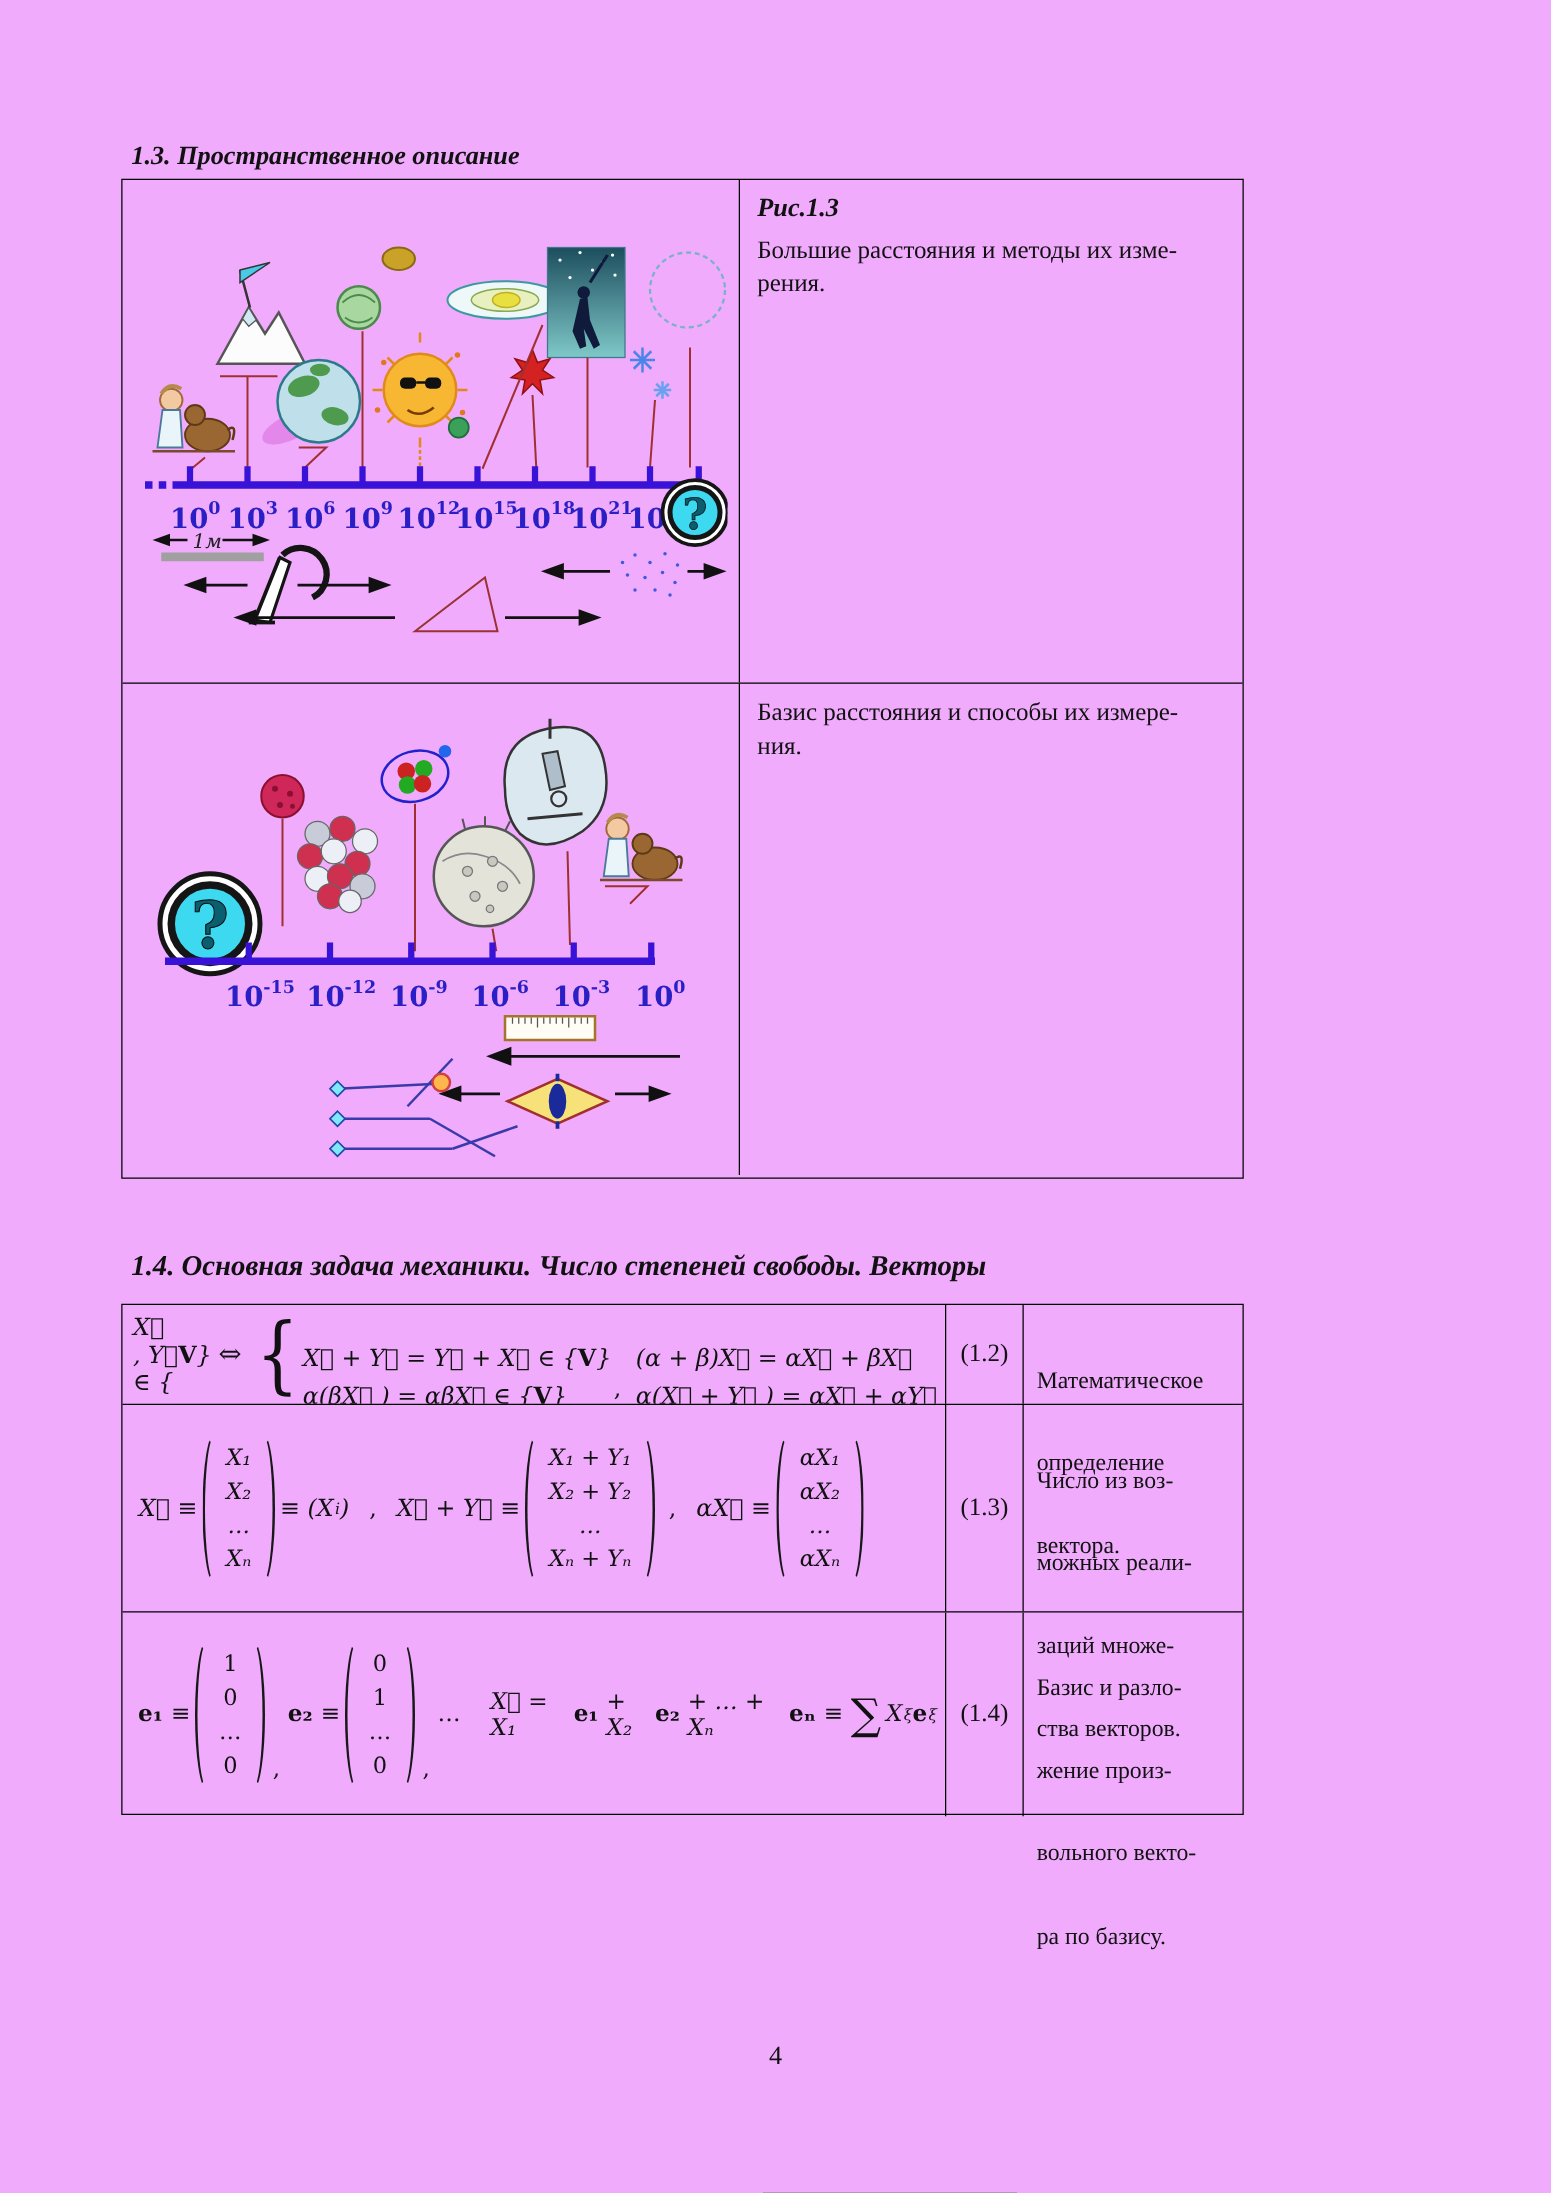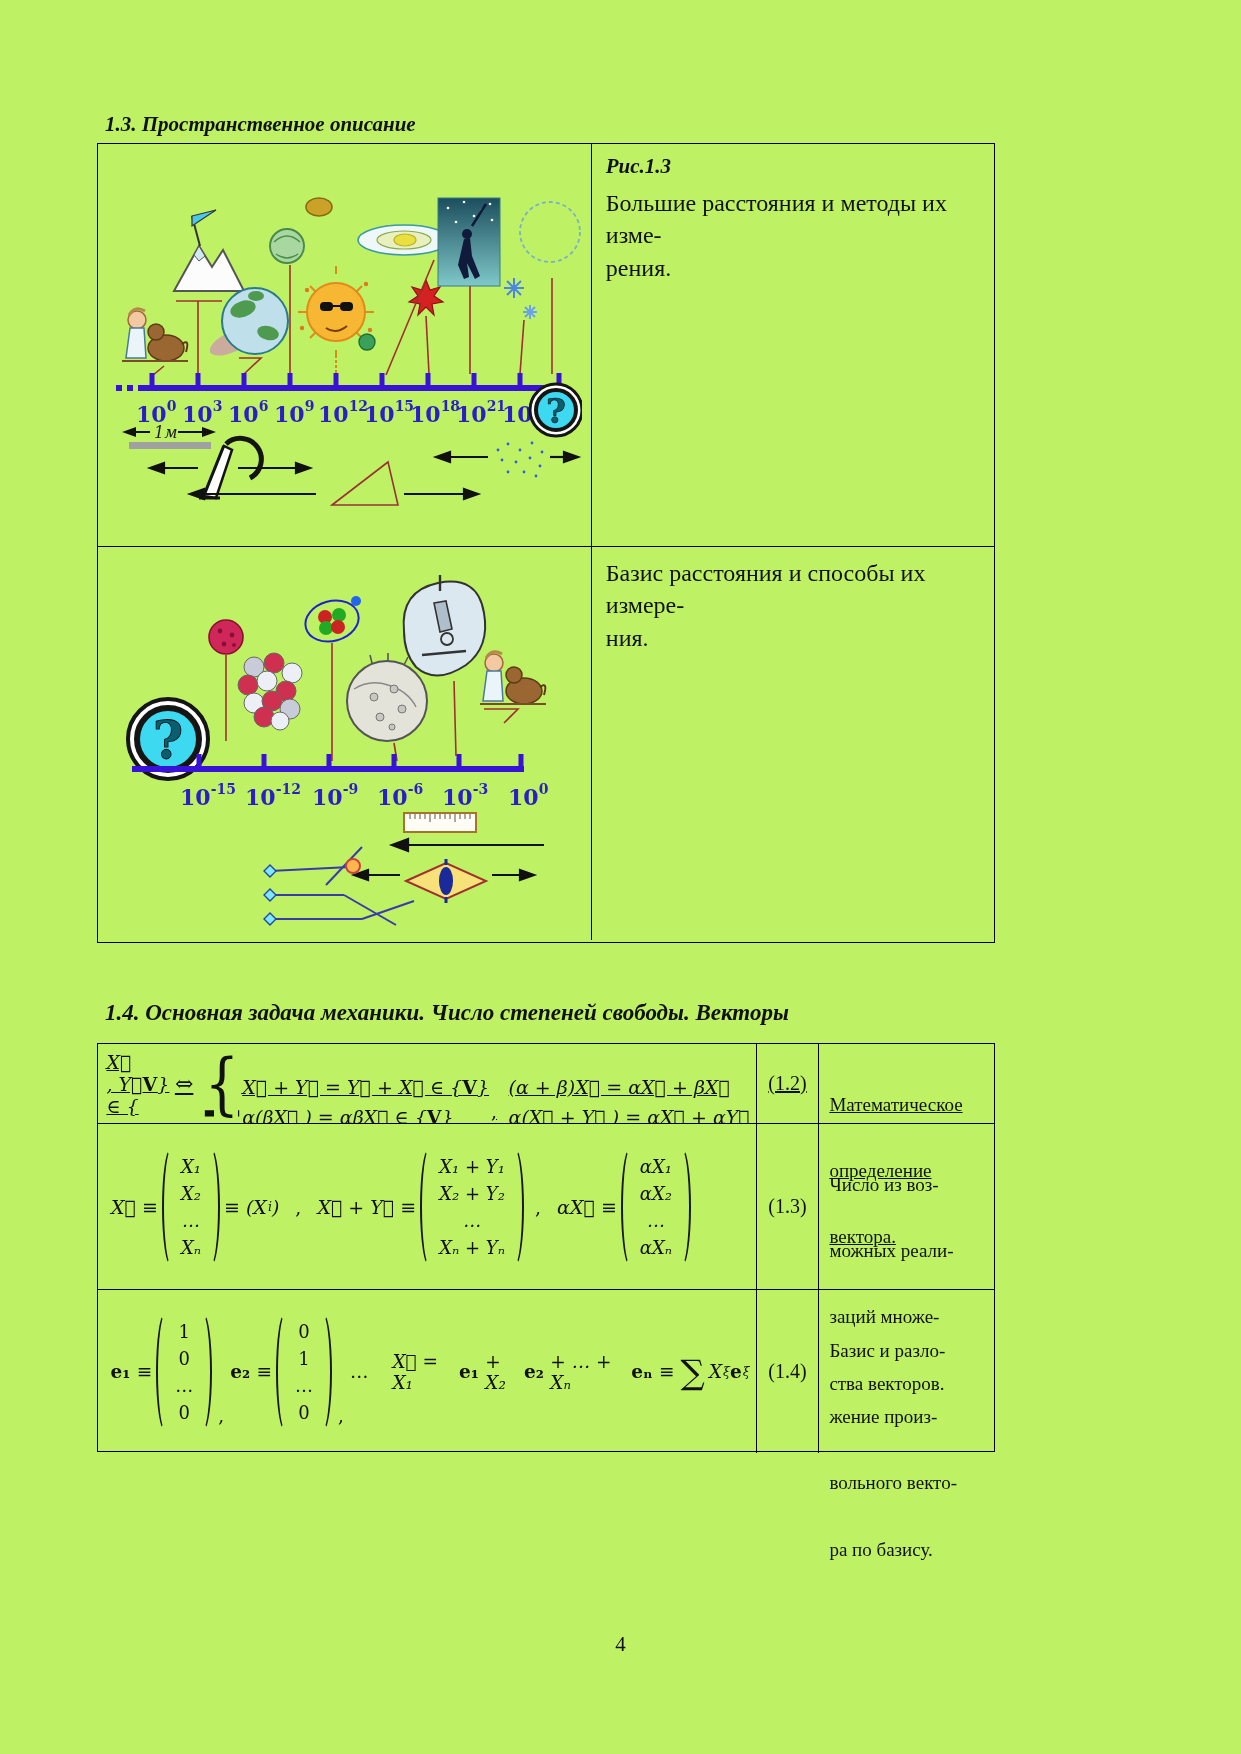--- a/index.html
+++ b/index.html
@@ -1,31 +1,31 @@
 <!DOCTYPE html>
 <html><head>
 <meta charset="utf-8">
 <style>
   html,body{margin:0;padding:0;background:#888;}
-  .page{position:relative;width:1241px;height:1754px;background:#bef264;margin:0 auto;
+  .page{position:relative;width:1241px;height:1754px;background:#f0abfc;margin:0 auto;
         font-family:"Liberation Serif",serif;color:#111;overflow:hidden;}
   .h-sec{position:absolute;left:105px;font-weight:bold;font-style:italic;white-space:nowrap;}
   .h13{top:112px;font-size:21px;}
   .h14{top:1000px;font-size:23px;}
   .tbl{position:absolute;left:97px;width:898px;border:1.8px solid #000;box-sizing:border-box;}
   .t1{top:143px;height:800px;}
   .t2{top:1043px;height:409px;}
   .trow{display:flex;box-sizing:border-box;}
   .trow + .trow{border-top:1.6px solid #000;}
   .tcell{box-sizing:border-box;}
   .tcell + .tcell{border-left:1.6px solid #000;}
   .figcell{width:55%;overflow:hidden;}
   .capcell{width:45%;padding:10px 16px 10px 14px;}
   .cap-title{font-weight:bold;font-style:italic;font-size:21px;margin-bottom:8px;}
-  .cap-line{display:block;font-size:24px;line-height:1.35;}
+  .cap-line{display:block;font-size:20px;line-height:1.35;}
   
   .fcell{width:73.4%;display:flex;align-items:center;padding:4px 6px;overflow:hidden;}
   .ncell{width:7%;display:flex;align-items:center;justify-content:center;font-size:20px;}
   .dcell{width:19.6%;padding:8px 8px 6px 10px;}
   .d-line{display:block;font-size:19px;line-height:1.38;margin-top:40px;}
   .formula{font-family:"DejaVu Serif","Liberation Serif",serif;font-style:italic;
            font-size:19px;display:flex;align-items:center;flex-wrap:nowrap;width:100%;}
   .formula .it{font-style:italic;}
   .formula .bd{font-style:normal;font-weight:bold;}
   .formula sub{font-size:12.5px;font-style:italic;vertical-align:-5px;margin-left:1px;}
@@ -429,21 +429,21 @@
         <span class="cap-line">Базис расстояния и способы их измере-</span>
         <span class="cap-line">ния.</span>
       </div>
     </div>
   </div>
 
   <div class="h-sec h14">1.4. Основная задача механики. Число степеней свободы. Векторы</div>
 
   <div class="tbl t2">
 
-    <div class="trow" style="height:79px;text-decoration:underline;">
+    <div class="trow" style="height:79px;">
       <div class="tcell fcell">
         <div class="formula">
           <span class="gap-s"></span>
           <span class="it">X⃗ , Y⃗ ∈ {</span>
             <span class="bd">V</span>
             <span class="it">}</span>
           <span class="gap-m"></span>
           <span style="font-style:normal;font-size:22px;">⇔</span>
           <span class="gap-m"></span>
           <span class="bigbrace">{</span>

